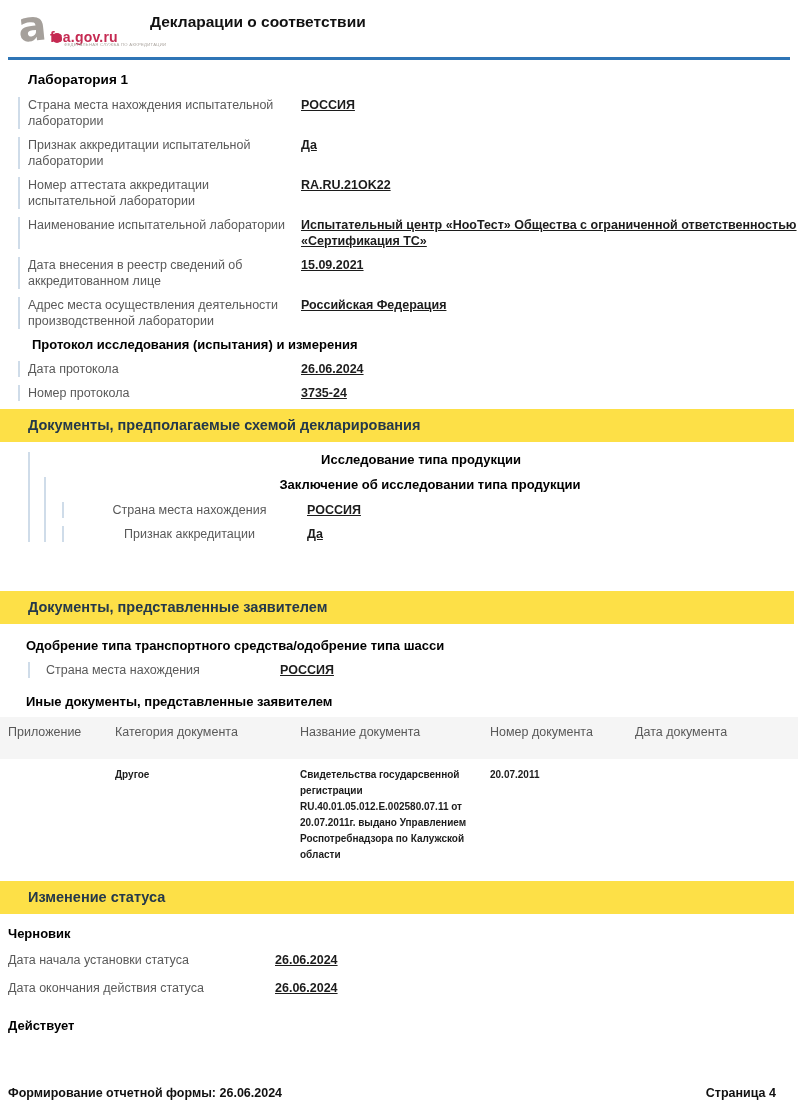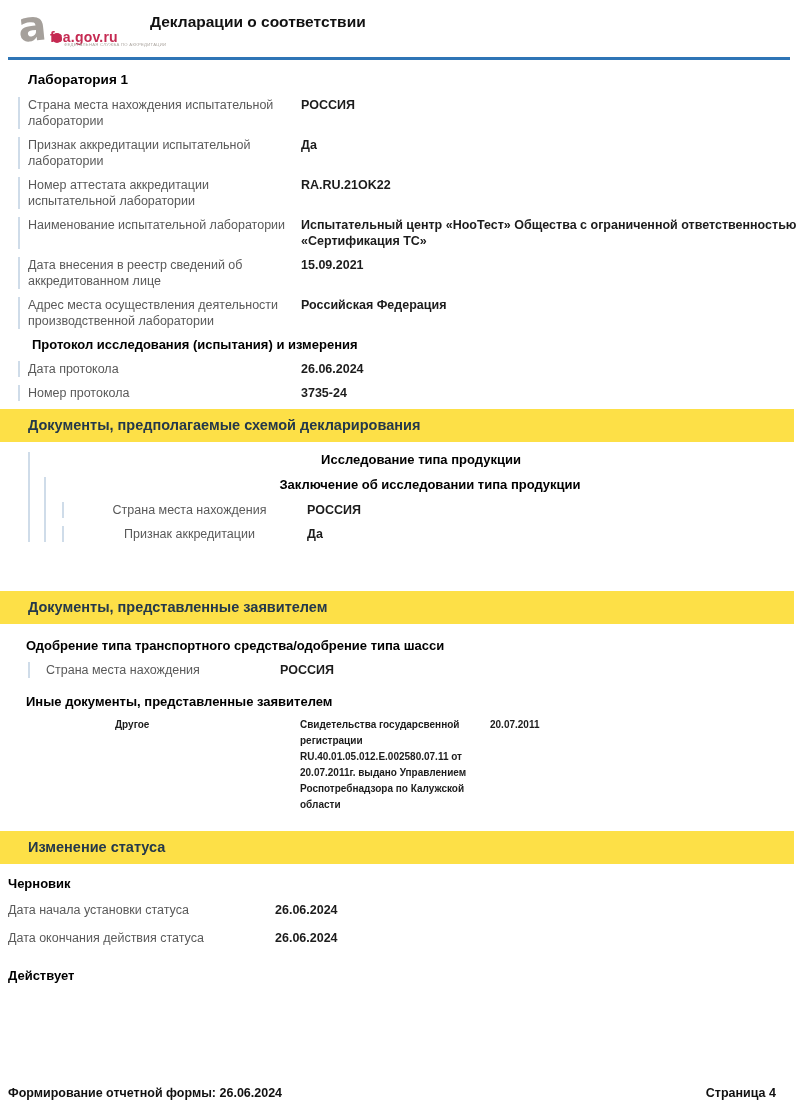--- a/index.html
+++ b/index.html
@@ -13,21 +13,21 @@
   .logo { position:absolute; left:14px; top:4px; width:140px; height:50px; }
   .logo-a { position:absolute; left:0; top:0; }
   .logo-site { position:absolute; left:36px; top:25px; font-size:14px; font-weight:bold; color:#c52a52; letter-spacing:.2px; }
   .logo-tagline { position:absolute; left:50px; top:38px; font-size:4.2px; color:#aaa49e; letter-spacing:.3px; white-space:nowrap; }
   .page-title { position:absolute; left:150px; top:13px; font-size:15.5px; font-weight:bold; color:#111; }
   .rule { border-top:3px solid #2e75b6; margin:0 8px; }
 
   
   .frow { display:flex; align-items:flex-start; border-left:2px solid #cfdce9; margin-bottom:8px; }
   .flabel { flex:none; color:#595959; font-size:12.5px; line-height:16px; padding-right:10px; }
-  .fvalue { font-weight:bold; font-size:12.5px; line-height:16px; color:#1c1c1c; }
+  .fvalue { font-weight:bold; font-size:12.5px; line-height:16px; color:#1c1c1c;text-decoration:underline; }
   .rows-lab .frow { margin-left:18px; padding-left:8px; }
   .rows-lab .flabel { width:273px; }
   .rows-concl .frow { margin-left:0; padding-left:18px; }
   .rows-concl .flabel { width:225px; }
   .rows-appr .frow { margin-left:28px; padding-left:16px; }
   .rows-appr .flabel { width:234px; }
   .rows-status .frow { border-left:none; margin-left:8px; padding-left:0; margin-bottom:12px; }
   .rows-status .flabel { width:267px; }
 
   
@@ -152,20 +152,27 @@
     <div class="rows-appr">
       <div class="frow">
         <div class="flabel">Страна места нахождения</div>
         <div class="fvalue">РОССИЯ</div>
       </div>
     </div>
 
     <div class="sub-title otherdocs-title">Иные документы, представленные заявителем</div>
 
     <div class="doc-table">
+      <div class="tgrid thead">
+        <div class="th">Приложение</div>
+        <div class="th">Категория документа</div>
+        <div class="th">Название документа</div>
+        <div class="th">Номер документа</div>
+        <div class="th">Дата документа</div>
+      </div>
       <div class="tgrid trow">
         <div class="td"></div>
         <div class="td">Другое</div>
         <div class="td td-name">Свидетельства государсвенной регистрации RU.40.01.05.012.E.002580.07.11 от 20.07.2011г. выдано Управлением Роспотребнадзора по Калужской области</div>
         <div class="td">20.07.2011</div>
       </div>
     </div>
   </div>
 
   <div class="band band-status">Изменение статуса</div>

